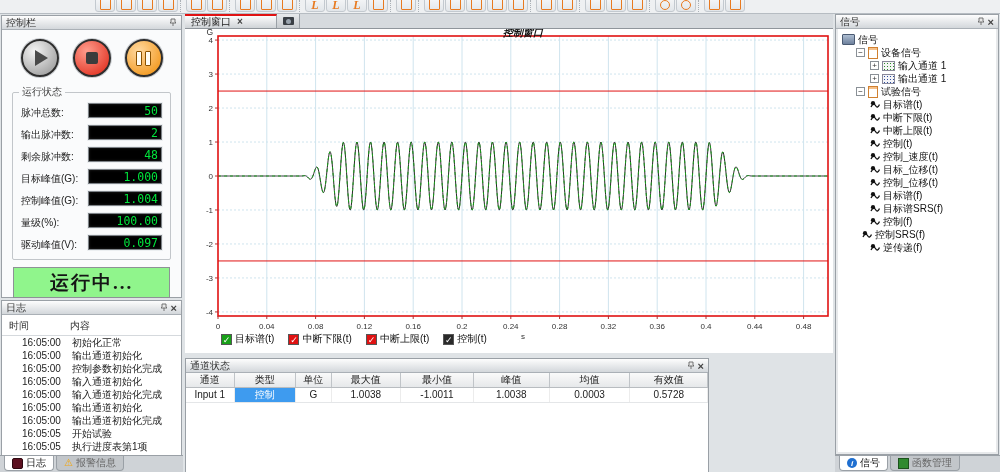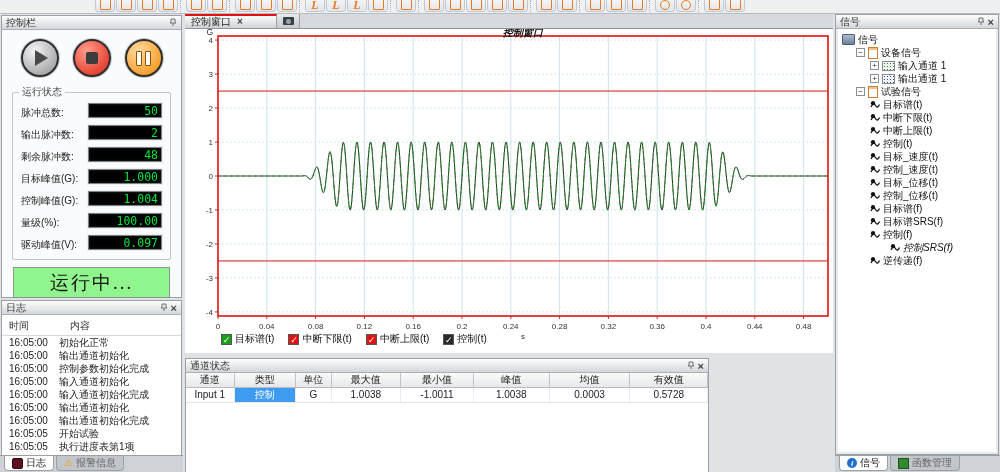--- a/index.html
+++ b/index.html
@@ -30,27 +30,27 @@
   .tp-pause{background:radial-gradient(circle at 35% 30%,#ffd9a0,#f08c05);}
   .gl-play{width:0;height:0;border-left:13px solid #4a4a4a;border-top:8px solid transparent;border-bottom:8px solid transparent;margin-left:4px;}
   .gl-stop{width:12px;height:12px;background:#3c3c3c;border-radius:2px;}
   .gl-pause{display:flex;gap:3px;}
   .gl-pause span{display:block;width:4px;height:13px;background:#fffdf4;border:1px solid #8a5200;border-radius:1px;}
   .status-group{margin:8px 10px 4px 10px;border:1px solid #c2c6ca;border-radius:2px;padding:2px 6px 4px 6px;}
   .status-group legend{font-size:10px;color:#444;padding:0 3px;}
   .fld{position:relative;height:22px;}
   .fld-label{position:absolute;left:2px;top:5px;font-size:10px;color:#222;}
   .lcd{position:absolute;right:2px;top:2px;width:74px;height:15px;background:#000;border:1px solid #7d8287;box-shadow:inset 0 0 3px #222,0 0 0 1px #eceff1;color:#00e43c;font-family:"DejaVu Sans Mono",monospace;font-size:11.5px;line-height:15px;text-align:right;padding-right:3px;box-sizing:border-box;}
-  .run-status{margin:7px 11px;height:29px;background:#90f58c;border:1px solid #8d9296;display:flex;align-items:center;justify-content:center;font-size:19px;font-weight:normal;letter-spacing:2px;color:#151515;font-family:"Liberation Serif",serif;}
+  .run-status{margin:7px 11px;height:29px;background:#90f58c;border:1px solid #8d9296;display:flex;align-items:center;justify-content:center;font-size:19px;font-weight:bold;letter-spacing:2px;color:#151515;font-family:"Liberation Serif",serif;}
 
   
   .log-body{background:#fff;height:calc(100% - 14px);overflow:hidden;border-top:1px solid #fff;}
   .log-head{display:flex;padding:3px 0 2px 7px;border-bottom:1px solid #d5d9dd;color:#333;}
   .log-head span:first-child{width:61px;}
-  .log-row{display:flex;height:13px;line-height:13px;padding-left:7px;}
+  .log-row{display:flex;height:13px;line-height:13px;padding-left:20px;}
   .log-row span:first-child{width:50px;}
 
   
   .tabbar{position:absolute;height:17px;background:#cfd3d7;border-top:1px solid #9aa0a6;display:flex;align-items:flex-start;padding-left:4px;gap:2px;box-sizing:border-box;}
   .btab{height:15px;display:flex;align-items:center;gap:3px;padding:0 7px;font-size:10px;color:#666;background:#c2c6ca;border:1px solid #9aa0a6;border-top:none;border-radius:0 0 4px 4px;box-sizing:border-box;}
   .btab.active{background:#ffffff;color:#111;}
   .ic-log{width:9px;height:9px;background:#5c1020;border:1px solid #2e0810;border-radius:2px;}
   .ic-warn{color:#f0a categorie;}
   .ic-warn{color:#f0a818;font-size:10px;line-height:10px;}
   .ic-info{width:10px;height:10px;border-radius:50%;background:#1f6fd0;color:#fff;font-size:8px;font-weight:bold;font-style:italic;display:flex;align-items:center;justify-content:center;}
@@ -532,29 +532,20 @@
           </span>
           <span>控制(t)</span>
         </div>
         <div class="tree-row" style="padding-left: 32px;">
           <span class="ti">
             <svg width="10" height="9" viewBox="0 0 10 9">
               <circle cx="3" cy="3.2" r="2.1" fill="#111"></circle>
               <path d="M1 7 Q3.5 2 5.5 5.5 T9.5 4.5" fill="none" stroke="#111" stroke-width="1.3"></path>
             </svg>
           </span>
-          <span>目标_速度(t)</span>
-        </div>
-        <div class="tree-row" style="padding-left: 32px;">
-          <span class="ti">
-            <svg width="10" height="9" viewBox="0 0 10 9">
-              <circle cx="3" cy="3.2" r="2.1" fill="#111"></circle>
-              <path d="M1 7 Q3.5 2 5.5 5.5 T9.5 4.5" fill="none" stroke="#111" stroke-width="1.3"></path>
-            </svg>
-          </span>
           <span>控制_速度(t)</span>
         </div>
         <div class="tree-row" style="padding-left: 32px;">
           <span class="ti">
             <svg width="10" height="9" viewBox="0 0 10 9">
               <circle cx="3" cy="3.2" r="2.1" fill="#111"></circle>
               <path d="M1 7 Q3.5 2 5.5 5.5 T9.5 4.5" fill="none" stroke="#111" stroke-width="1.3"></path>
             </svg>
           </span>
           <span>目标_位移(t)</span>
@@ -588,21 +579,21 @@
         </div>
         <div class="tree-row" style="padding-left: 32px;">
           <span class="ti">
             <svg width="10" height="9" viewBox="0 0 10 9">
               <circle cx="3" cy="3.2" r="2.1" fill="#111"></circle>
               <path d="M1 7 Q3.5 2 5.5 5.5 T9.5 4.5" fill="none" stroke="#111" stroke-width="1.3"></path>
             </svg>
           </span>
           <span>控制(f)</span>
         </div>
-        <div class="tree-row" style="padding-left: 52px; font-style: italic;">
+        <div class="tree-row" style="padding-left: 24px;">
           <span class="ti">
             <svg width="10" height="9" viewBox="0 0 10 9">
               <circle cx="3" cy="3.2" r="2.1" fill="#111"></circle>
               <path d="M1 7 Q3.5 2 5.5 5.5 T9.5 4.5" fill="none" stroke="#111" stroke-width="1.3"></path>
             </svg>
           </span>
           <span>控制SRS(f)</span>
         </div>
         <div class="tree-row" style="padding-left: 32px; align-items: center;">
           <span class="ti">

